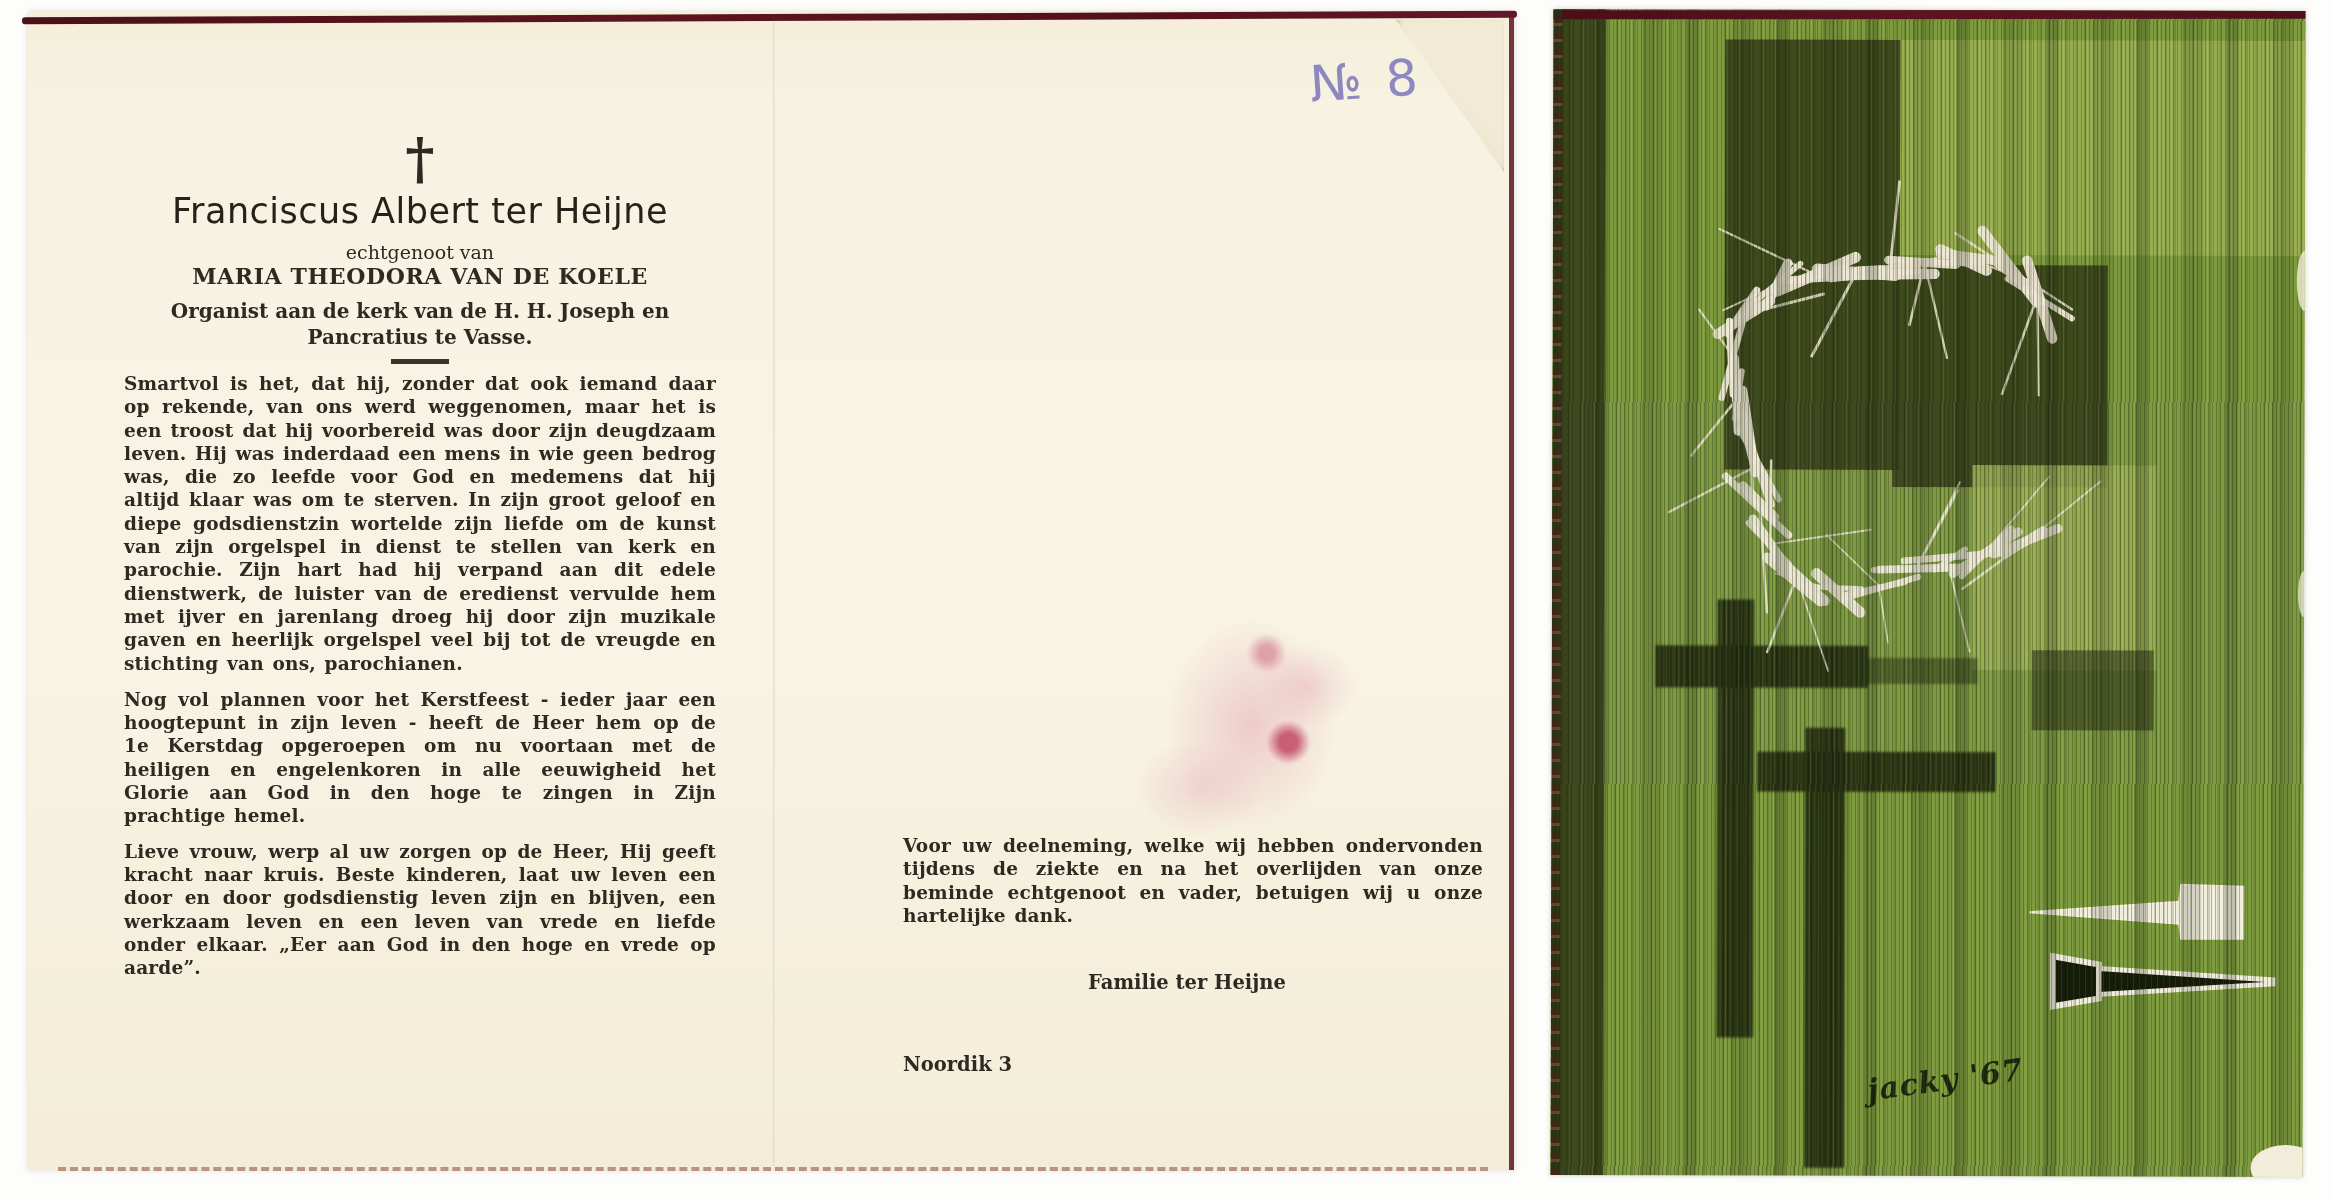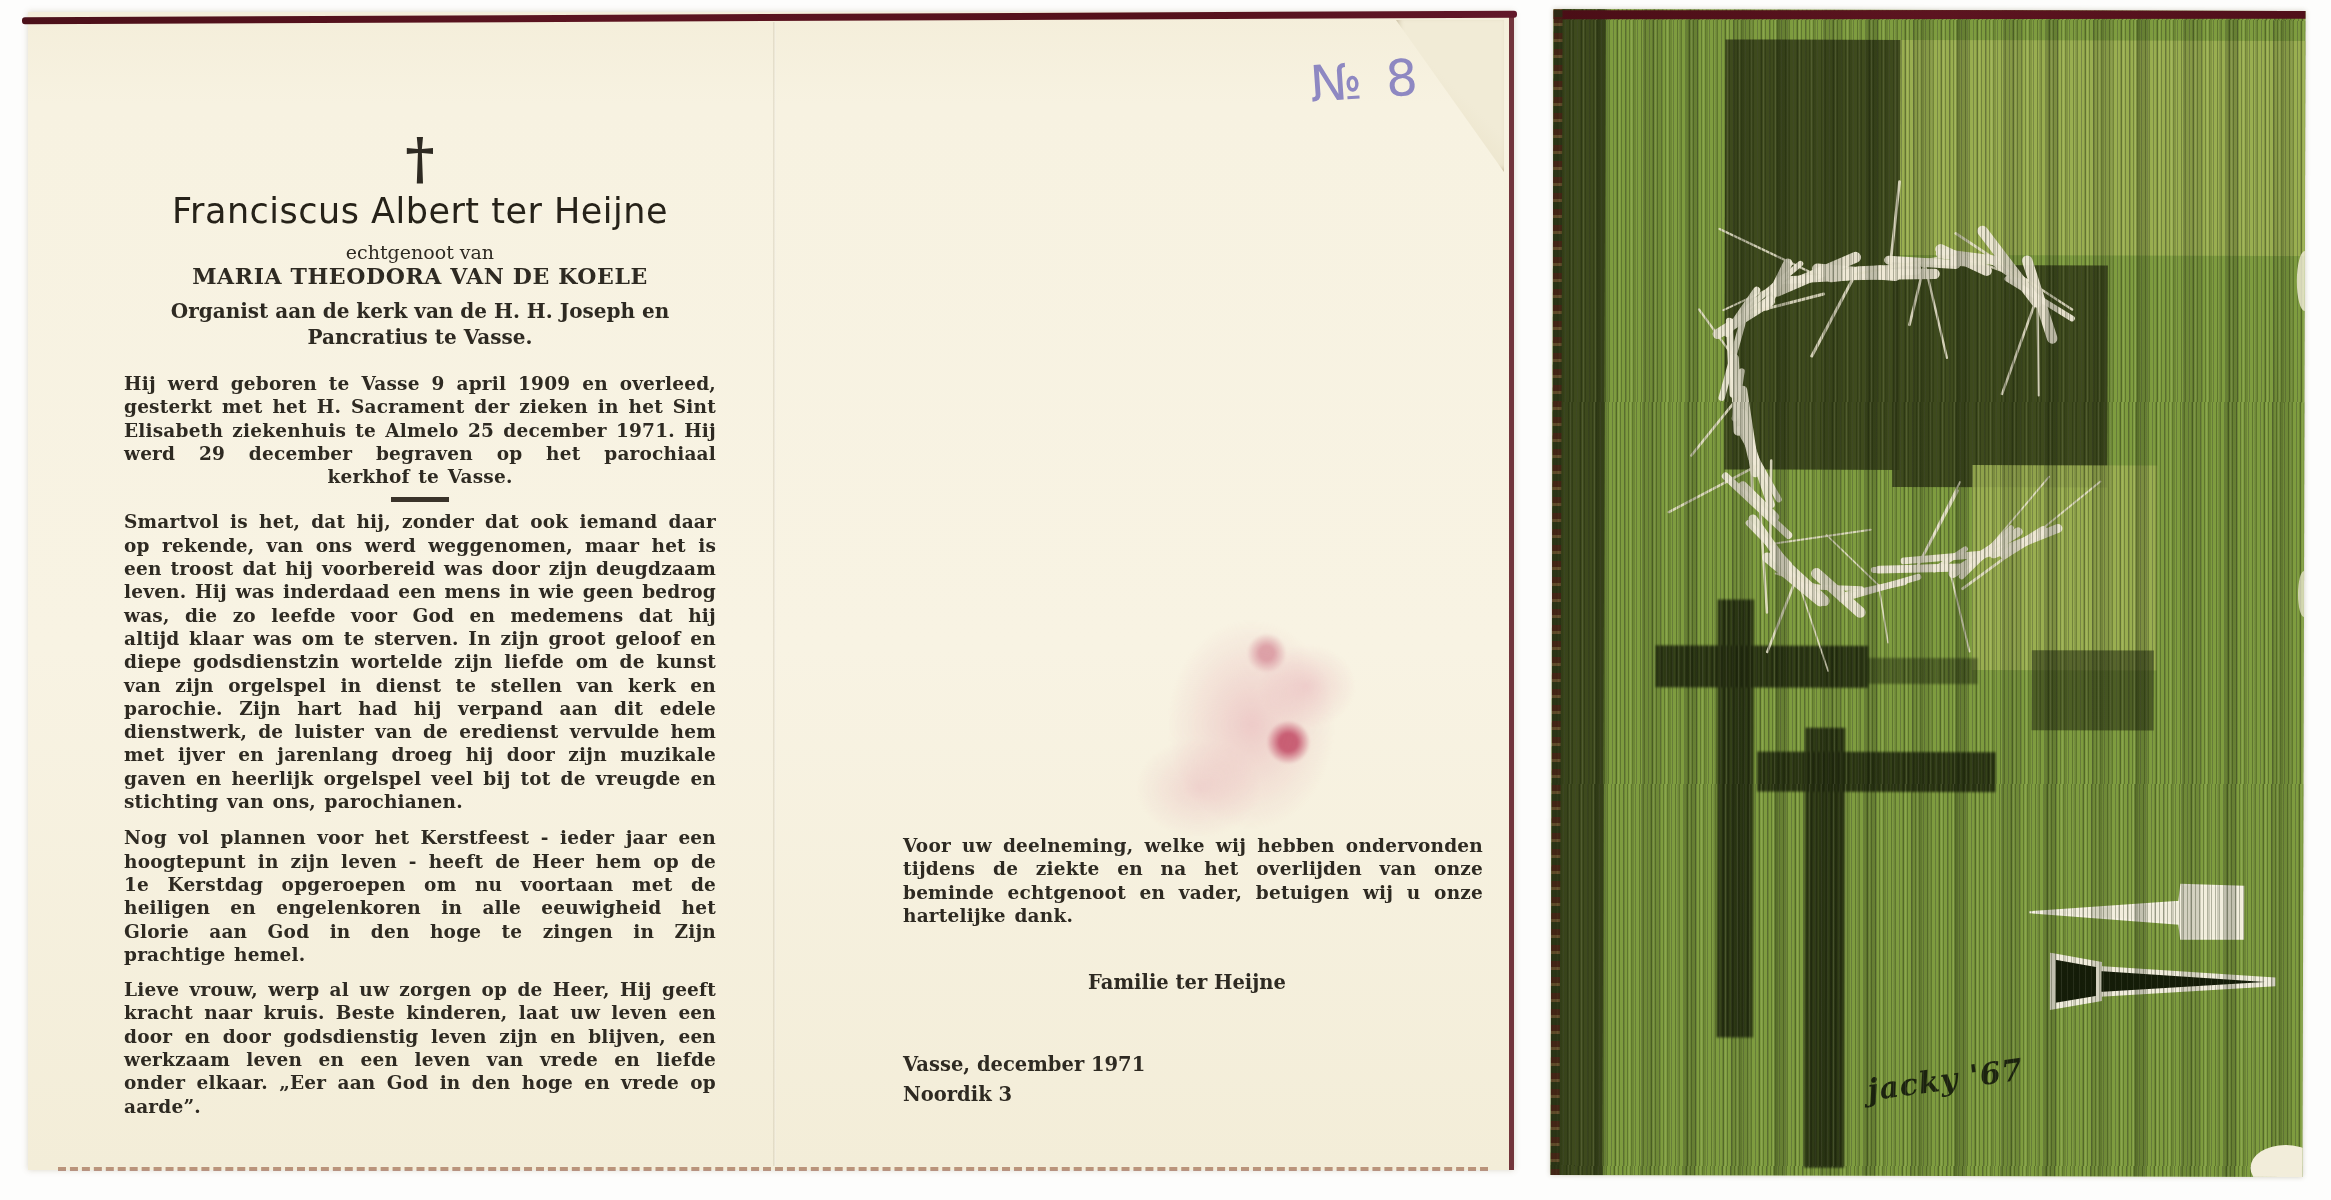--- a/index.html
+++ b/index.html
@@ -96,33 +96,31 @@
     <div class="folded-corner"></div>
     <div class="stain"></div>
 
     <div class="colL">
       <div class="ctr cross">†</div>
       <div class="ctr dname">Franciscus Albert ter Heijne</div>
       <div class="ctr rel">echtgenoot van</div>
       <div class="ctr spouse">MARIA THEODORA VAN DE KOELE</div>
       <div class="ctr role">Organist aan de kerk van de H. H. Joseph en</div>
       <div class="ctr role" style="margin-top:0">Pancratius te Vasse.</div>
-      <div class="para p1">Hij werd geboren te Vasse 9 april 1909 en overleed, gesterkt met het H. Sacrament der zieken in het Sint Elisabeth ziekenhuis te Almelo 25 december 1971. Hij werd 29 december begraven op het parochiaal kerkhof te Vasse.</div>
       <div class="rule"></div>
       <div class="para p2">Smartvol is het, dat hij, zonder dat ook iemand daar op rekende, van ons werd weggenomen, maar het is een troost dat hij voorbereid was door zijn deugdzaam leven. Hij was inderdaad een mens in wie geen bedrog was, die zo leefde voor God en medemens dat hij altijd klaar was om te sterven. In zijn groot geloof en diepe godsdienstzin wortelde zijn liefde om de kunst van zijn orgelspel in dienst te stellen van kerk en parochie. Zijn hart had hij verpand aan dit edele dienstwerk, de luister van de eredienst vervulde hem met ijver en jarenlang droeg hij door zijn muzikale gaven en heerlijk orgelspel veel bij tot de vreugde en stichting van ons, parochianen.</div>
       <div class="para p3">Nog vol plannen voor het Kerstfeest - ieder jaar een hoogtepunt in zijn leven - heeft de Heer hem op de 1e Kerstdag opgeroepen om nu voortaan met de heiligen en engelenkoren in alle eeuwigheid het Glorie aan God in den hoge te zingen in Zijn prachtige hemel.</div>
       <div class="para p4">Lieve vrouw, werp al uw zorgen op de Heer, Hij geeft kracht naar kruis. Beste kinderen, laat uw leven een door en door godsdienstig leven zijn en blijven, een werkzaam leven en een leven van vrede en liefde onder elkaar. „Eer aan God in den hoge en vrede op aarde”.</div>
     </div>
 
     <div class="handnum">№ 8</div>
     <div class="colM">
       <div class="para">Voor uw deelneming, welke wij hebben ondervonden tijdens de ziekte en na het overlijden van onze beminde echtgenoot en vader, betuigen wij u onze hartelijke dank.</div>
       <div class="family">Familie ter Heijne</div>
       <div class="placedate">
-        <div>Vasse, december 1971</div>
         <div>Noordik 3</div>
       </div>
     </div>
   </div>
 
   <div class="green">
 
     <div class="g-block g-dark" style="left:0;top:0;width:52px;height:100%;"></div>
     <div class="g-block g-light" style="left:340px;top:30px;width:412px;height:215px;"></div>
     <div class="g-block g-dark" style="left:172px;top:30px;width:175px;height:430px;"></div>

